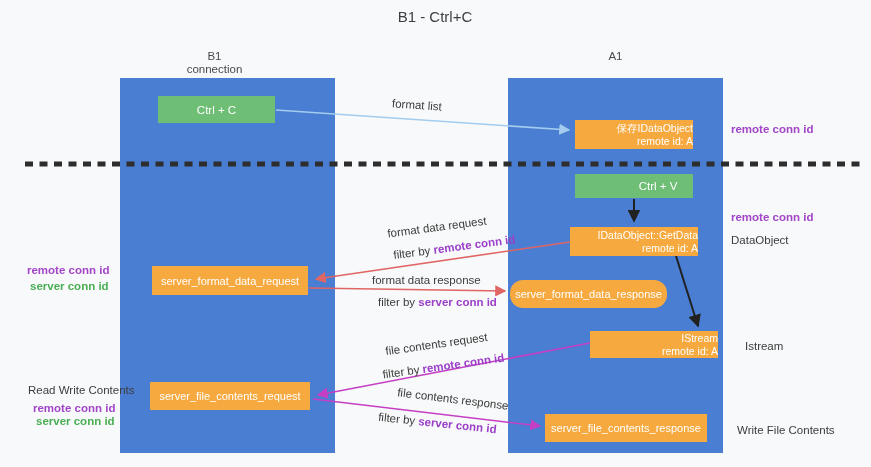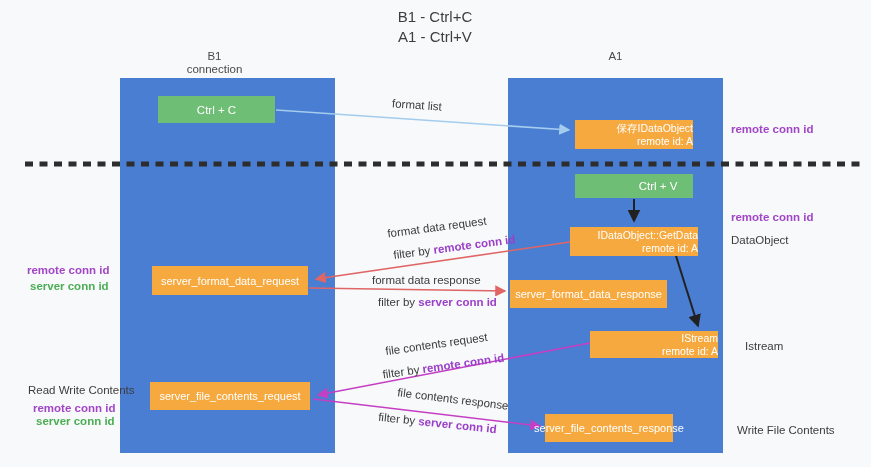--- a/index.html
+++ b/index.html
@@ -23,21 +23,20 @@
   .fid-purple{color:#9B3FC9;font-weight:700;}
   .svg-overlay{position:absolute;left:0;top:0;pointer-events:none;}
 </style>
 </head>
 <body>
 
 <div class="stage">
 
   <div class="title">
     <div>B1 - Ctrl+C</div>
-    <div>A1 - Ctrl+V</div>
   </div>
 
   <div class="col-header" style="left:107px;">
     <div>B1</div>
     <div>connection</div>
   </div>
   <div class="col-header" style="left:508px;">
     <div>A1</div>
   </div>
 
@@ -84,34 +83,34 @@
 
   <div class="node orange two-line" style="left:570px;top:227px;width:128px;height:29px;">
     <span>IDataObject::GetData</span>
     <span>remote id: A</span>
   </div>
 
   <div class="node orange one-line" style="left:152px;top:266px;width:156px;height:29px;">
     <span>server_format_data_request</span>
   </div>
 
-  <div class="node orange one-line" style="left:510px;top:280px;width:157px;height:28px;">
+  <div class="node orange one-line" style="left:510px;top:280px;width:157px;height:28px;border-radius:13px;">
     <span>server_format_data_response</span>
   </div>
 
   <div class="node orange two-line" style="left:590px;top:331px;width:128px;height:27px;">
     <span>IStream</span>
     <span>remote id: A</span>
   </div>
 
   <div class="node orange one-line" style="left:150px;top:382px;width:160px;height:28px;">
     <span>server_file_contents_request</span>
   </div>
 
-  <div class="node orange one-line" style="left:545px;top:414px;width:128px;height:28px;">
+  <div class="node orange one-line" style="left:545px;top:414px;width:162px;height:28px;">
     <span>server_file_contents_response</span>
   </div>
 
   <div class="lbl cid-purple" style="left:731px;top:123px;">remote conn id</div>
   <div class="lbl cid-purple" style="left:731px;top:211px;">remote conn id</div>
   <div class="lbl" style="left:731px;top:234px;">DataObject</div>
   <div class="lbl" style="left:745px;top:340px;">Istream</div>
   <div class="lbl" style="left:737px;top:424px;">Write File Contents</div>
 
   <div class="lbl cid-purple" style="left:27px;top:264px;">remote conn id</div>

